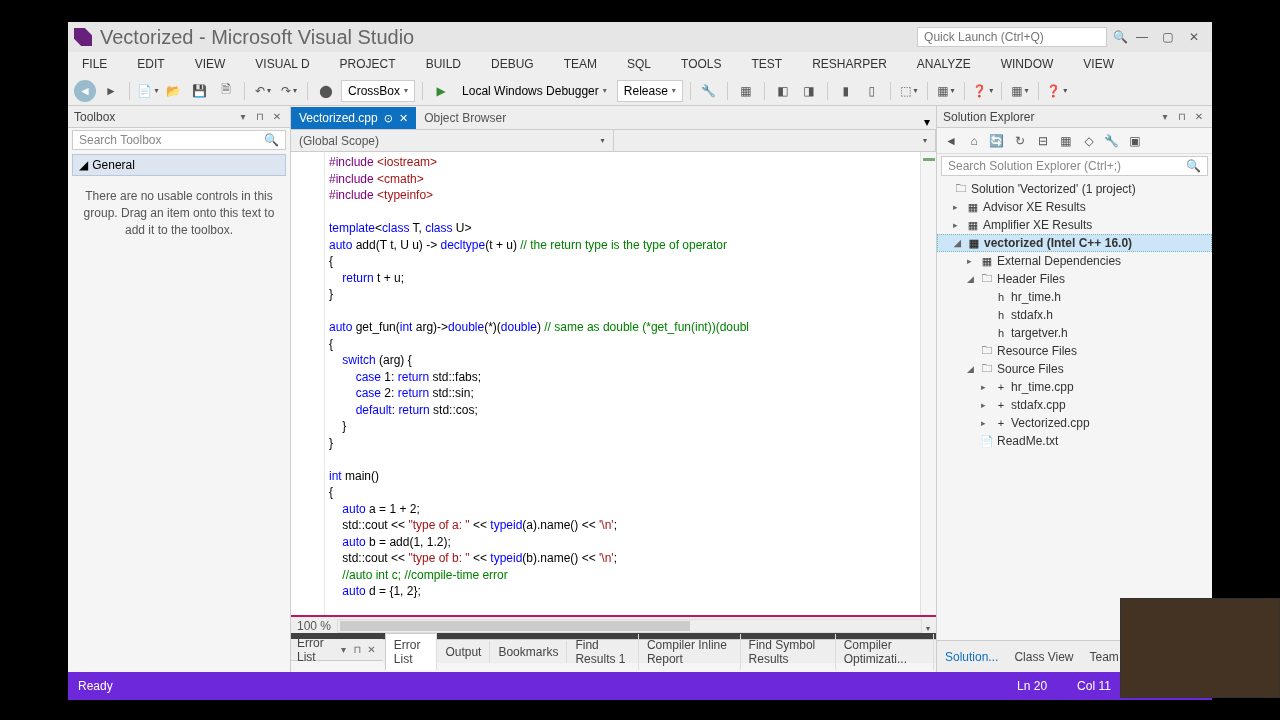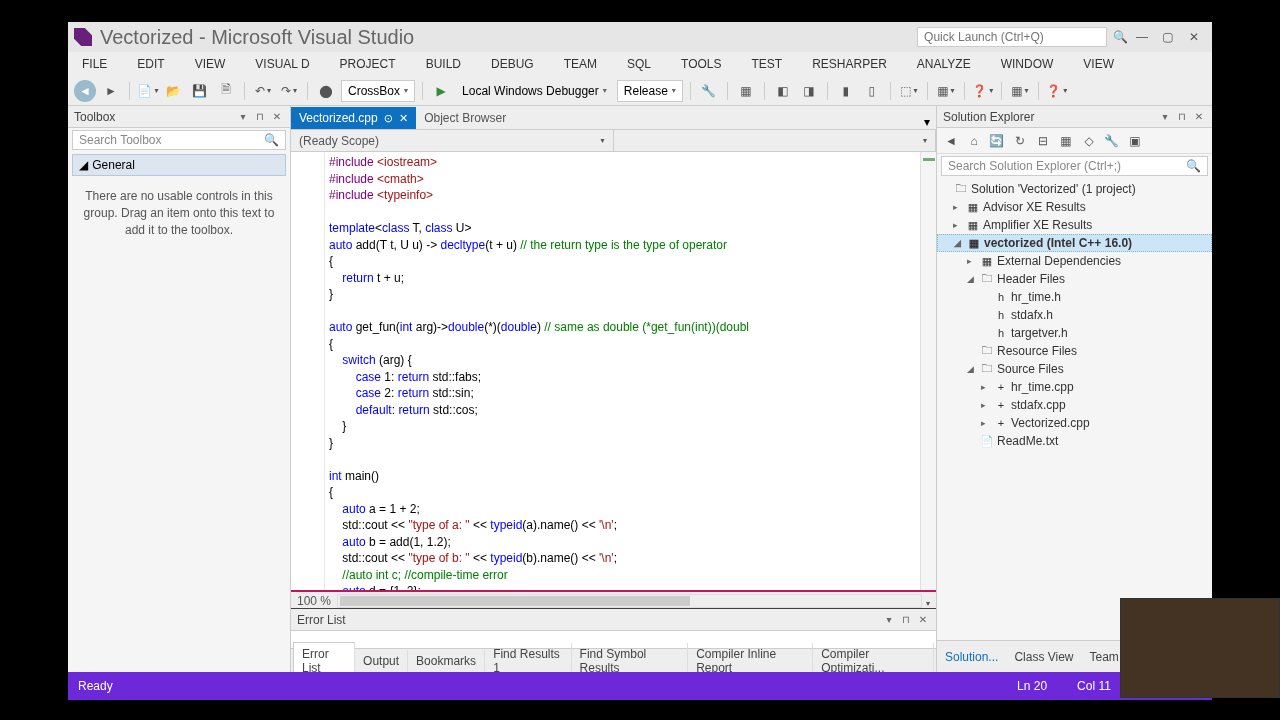--- a/index.html
+++ b/index.html
@@ -40,21 +40,21 @@
 .editor{flex:1;display:flex;background:#fff;min-height:0;position:relative}
 .gutter{width:34px;background:#fff;border-right:1px solid #e8e8e8}
 .code{flex:1;font-family:Consolas,monospace;font-size:13px;line-height:16.5px;padding:2px 0 2px 4px;white-space:pre;overflow:hidden;color:#000}
 .k{color:#0000ff}.s{color:#a31515}.c{color:#008000}.d{color:#800080}
 .ol-bar{width:16px;background:#f5f5f5;border-left:1px solid #e0e0e0;position:relative}
 .ol-bar .mk{position:absolute;left:2px;width:12px;height:3px;background:#7a7}
 .zoom{height:18px;border-top:2px solid #be185d;display:flex;align-items:flex-end;padding:0 6px;font-size:11px;color:#555}
 .zoom::after{content:"▾";font-size:8px;margin-left:4px}
 .hscroll{flex:1;height:14px;background:#eee;margin-left:6px;position:relative;border:1px solid #ddd}
 .hscroll::before{content:"";position:absolute;left:2px;top:1px;width:60%;height:10px;background:#ccc}
-.errlist{height:64px;border-top:1px solid #404040;display:flex;flex-direction:column;background:#f5f5f5}
+.errlist{height:39px;border-top:6px solid #404040;display:flex;flex-direction:row;background:#f5f5f5}
 .errtabs{height:24px;display:flex;align-items:center;border-top:1px solid #ccc;padding:0 2px;gap:0;background:#eee}
 .errtabs span{padding:4px 8px;font-size:12px;color:#444;border-right:1px solid #ddd}
 .errtabs span.a{background:#fff;border-top:1px solid #ccc;border-left:1px solid #ccc}
 .solexp{width:276px;background:#f5f5f5;border-left:1px solid #ccc;display:flex;flex-direction:column}
 .se-tb{height:26px;display:flex;align-items:center;padding:0 4px;gap:3px;border-bottom:1px solid #ddd}
 .se-tb .b{width:20px;height:20px;color:#555;display:flex;align-items:center;justify-content:center;font-size:12px}
 .tree{flex:1;overflow:auto;padding:2px 0;font-size:12px}
 .tn{display:flex;align-items:center;height:18px;padding:0 4px;gap:3px;color:#333}
 .tn .ar{width:10px;font-size:9px;color:#666}
 .tn .ic{width:14px;height:14px;display:inline-flex;align-items:center;justify-content:center;font-size:11px}
@@ -168,21 +168,21 @@
           <span class="x">⊙</span>
           <span class="x">✕</span>
         </div>
         <div class="tab">
           <span>Object Browser</span>
         </div>
         <span class="sp"></span>
         <span class="pbtn" style="margin-right:6px">▾</span>
       </div>
       <div class="scope">
-        <div class="c">(Ready Scope)</div>
+        <div class="c">(Global Scope)</div>
         <div class="c"></div>
       </div>
       <div class="editor">
         <div class="gutter"></div>
         <div class="code"><span class="d">#include</span><span class="s"> &lt;iostream&gt;</span>
 <span class="d">#include</span><span class="s"> &lt;cmath&gt;</span>
 <span class="d">#include</span><span class="s"> &lt;typeinfo&gt;</span>
 
 <span class="k">template</span><span>&lt;</span><span class="k">class</span><span> T, </span><span class="k">class</span><span> U&gt;</span>
 <span class="k">auto</span><span> add(T t, U u) -&gt; </span><span class="k">decltype</span><span>(t + u) </span><span class="c">// the return type is the type of operator</span>
@@ -222,22 +222,22 @@
           <span class="pbtn">▾</span>
           <span class="pbtn">⊓</span>
           <span class="pbtn">✕</span>
         </div>
         <div style="flex:1;background:#fff"></div>
         <div class="errtabs">
           <span class="a">Error List</span>
           <span>Output</span>
           <span>Bookmarks</span>
           <span>Find Results 1</span>
+          <span>Compiler Inline Report</span>
           <span>Find Symbol Results</span>
-          <span>Compiler Inline Report</span>
           <span>Compiler Optimizati...</span>
         </div>
       </div>
     </div>
 
     <div class="solexp">
       <div class="panel-h">
         <span>Solution Explorer</span>
         <span class="sp"></span>
         <span class="pbtn">▾</span>

